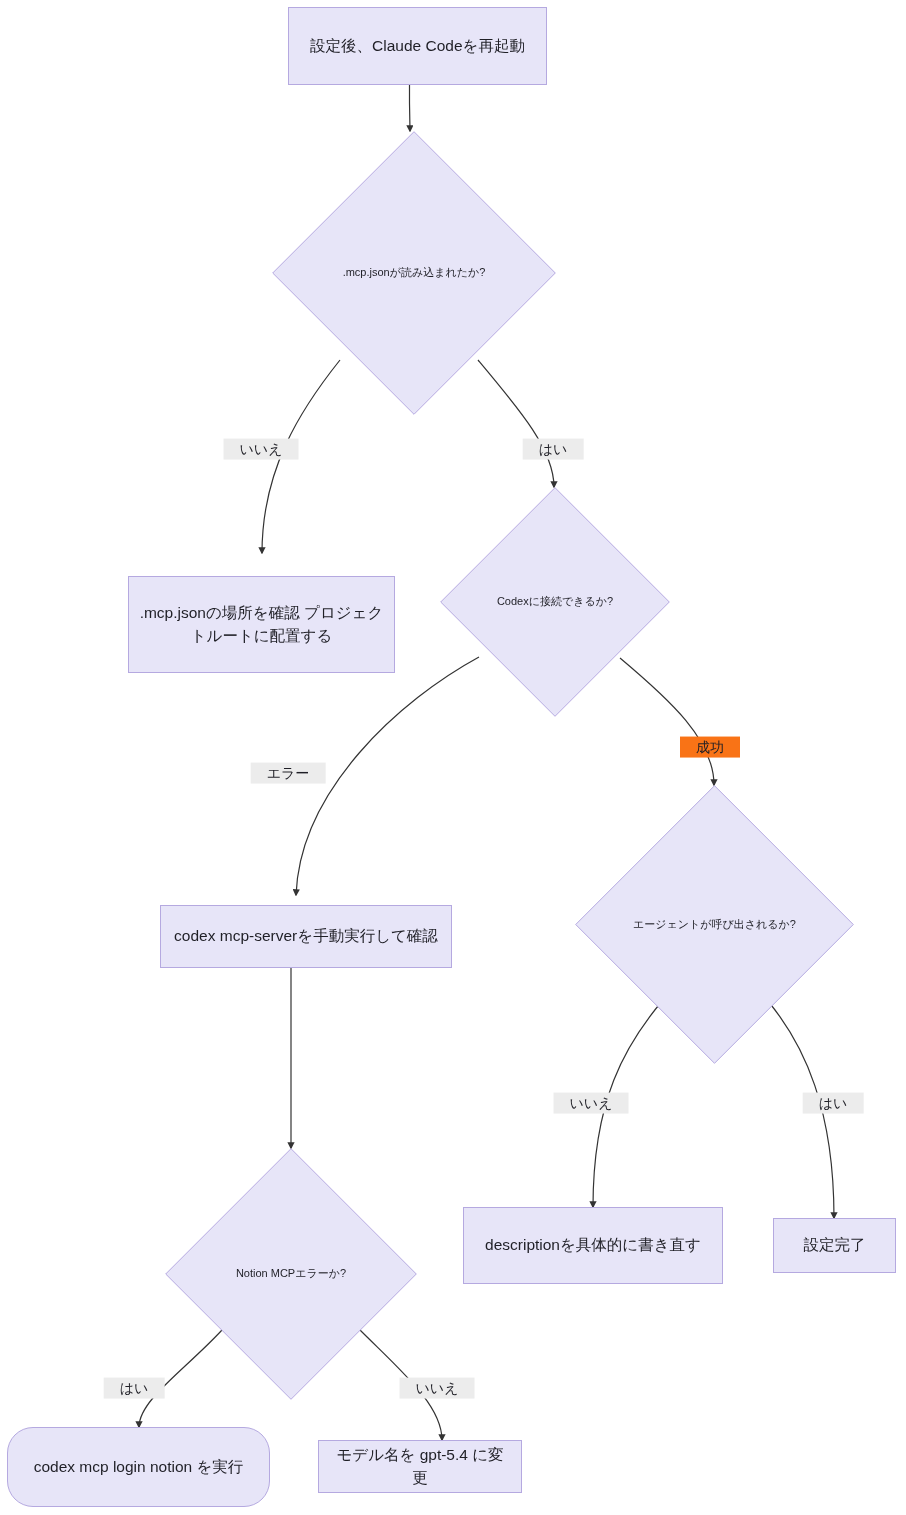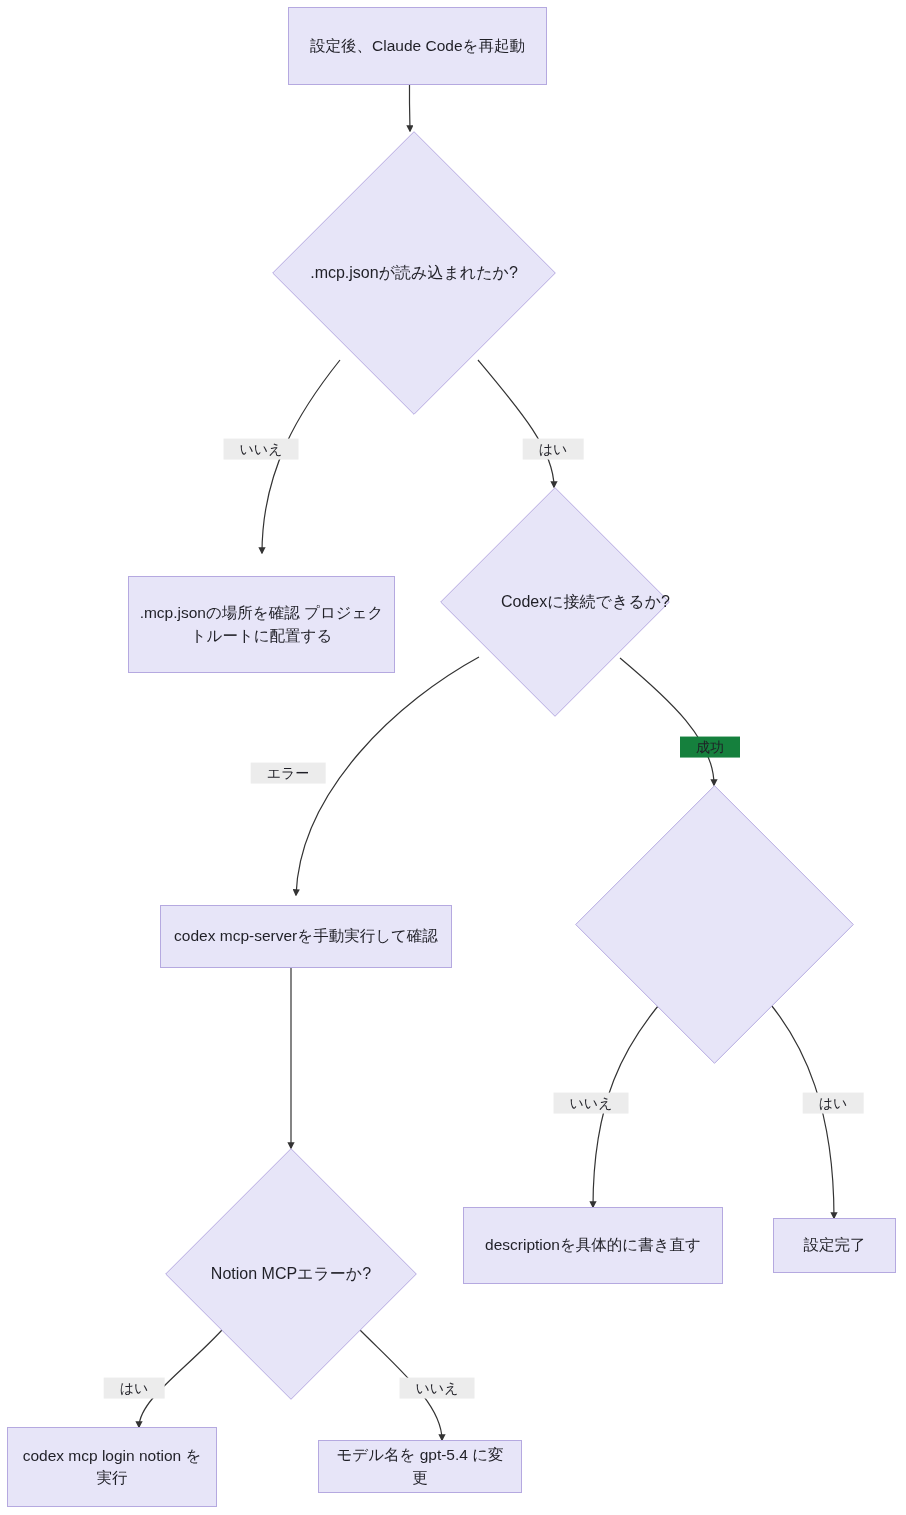--- a/index.html
+++ b/index.html
@@ -58,21 +58,21 @@
     position: absolute;
     left: 0;
     top: 0;
     width: 100%;
     height: 100%;
   }
   .node.diamond .label {
     position: relative;
     z-index: 2;
     color: #1f1f26;
-    font-size: 16px;
+    font-size: 11px;
     line-height: 1.45;
     max-width: 74%;
     text-align: center;
   }
   .edge-label {
     position: absolute;
     background: #ececec;
     color: #1f1f26;
     font-size: 14px;
     line-height: 1.35;
@@ -114,57 +114,58 @@
       </div>
       <div class="node diamond" style="left: 272px; top: 131px; width: 284px; height: 284px;">
         <svg class="dia-shape" viewBox="0 0 284 284">
           <polygon points="142,0.7 283.3,142 142,283.3 0.7,142" fill="#e7e5f8" stroke="#b5a9e0" stroke-width="1"></polygon>
         </svg>
         <span class="label">.mcp.jsonが読み込まれたか?</span>
       </div>
       <div class="node rect" style="left: 128px; top: 553px; width: 267px; height: 97px; margin-top: 23px;">
         <span class="label">.mcp.jsonの場所を確認 プロジェクトルートに配置する</span>
       </div>
-      <div class="node diamond" style="left: 440px; top: 487px; width: 230px; height: 230px; justify-content: flex-end;">
+      <div class="node diamond" style="left: 440px; top: 487px; width: 230px; height: 230px;">
         <svg class="dia-shape" viewBox="0 0 230 230">
           <polygon points="115,0.7 229.3,115 115,229.3 0.7,115" fill="#e7e5f8" stroke="#b5a9e0" stroke-width="1"></polygon>
         </svg>
         <span class="label">Codexに接続できるか?</span>
       </div>
       <div class="node rect" style="left: 160px; top: 905px; width: 292px; height: 63px;">
         <span class="label">codex mcp-serverを手動実行して確認</span>
       </div>
       <div class="node diamond" style="left: 575px; top: 785px; width: 279px; height: 279px;">
         <svg class="dia-shape" viewBox="0 0 279 279">
           <polygon points="139.5,0.7 278.3,139.5 139.5,278.3 0.7,139.5" fill="#e7e5f8" stroke="#b5a9e0" stroke-width="1"></polygon>
         </svg>
+        <span class="label">エージェントが呼び出されるか?</span>
       </div>
       <div class="node diamond" style="left: 165px; top: 1148px; width: 252px; height: 252px;">
         <svg class="dia-shape" viewBox="0 0 252 252">
           <polygon points="126,0.7 251.3,126 126,251.3 0.7,126" fill="#e7e5f8" stroke="#b5a9e0" stroke-width="1"></polygon>
         </svg>
         <span class="label">Notion MCPエラーか?</span>
       </div>
       <div class="node rect" style="left: 463px; top: 1207px; width: 260px; height: 77px;">
         <span class="label">descriptionを具体的に書き直す</span>
       </div>
       <div class="node rect" style="left: 773px; top: 1218px; width: 123px; height: 55px;">
         <span class="label">設定完了</span>
       </div>
-      <div class="node rect" style="left: 7px; top: 1427px; width: 210px; height: 80px;">
+      <div class="node rect" style="left: 7px; top: 1427px; width: 263px; height: 80px; border-radius: 26px;">
         <span class="label">codex mcp login notion を実行</span>
       </div>
       <div class="node rect" style="left: 318px; top: 1440px; width: 204px; height: 53px; align-items: center;">
         <span class="label">モデル名を gpt-5.4 に変更</span>
       </div>
     </div>
   <div id="edge-label-layer">
       <div class="edge-label" style="left: 261px; top: 449px; background: rgb(236, 236, 236);">いいえ</div>
       <div class="edge-label" style="left: 553px; top: 449px; background: rgb(236, 236, 236);">はい</div>
       <div class="edge-label" style="left: 288px; top: 747px; background: rgb(236, 236, 236); margin-top: 26px;">エラー</div>
-      <div class="edge-label" style="left: 710px; top: 747px; background: #15803d;">成功</div>
+      <div class="edge-label" style="left: 710px; top: 747px; background: #f97316;">成功</div>
       <div class="edge-label" style="left: 591px; top: 1103px; background: rgb(236, 236, 236);">いいえ</div>
       <div class="edge-label" style="left: 833px; top: 1103px; background: rgb(236, 236, 236);">はい</div>
       <div class="edge-label" style="left: 134px; top: 1388px; background: rgb(236, 236, 236);">はい</div>
       <div class="edge-label" style="left: 437px; top: 1388px; background: rgb(236, 236, 236);">いいえ</div>
     </div>
 
 </div>
 
 </body></html>

